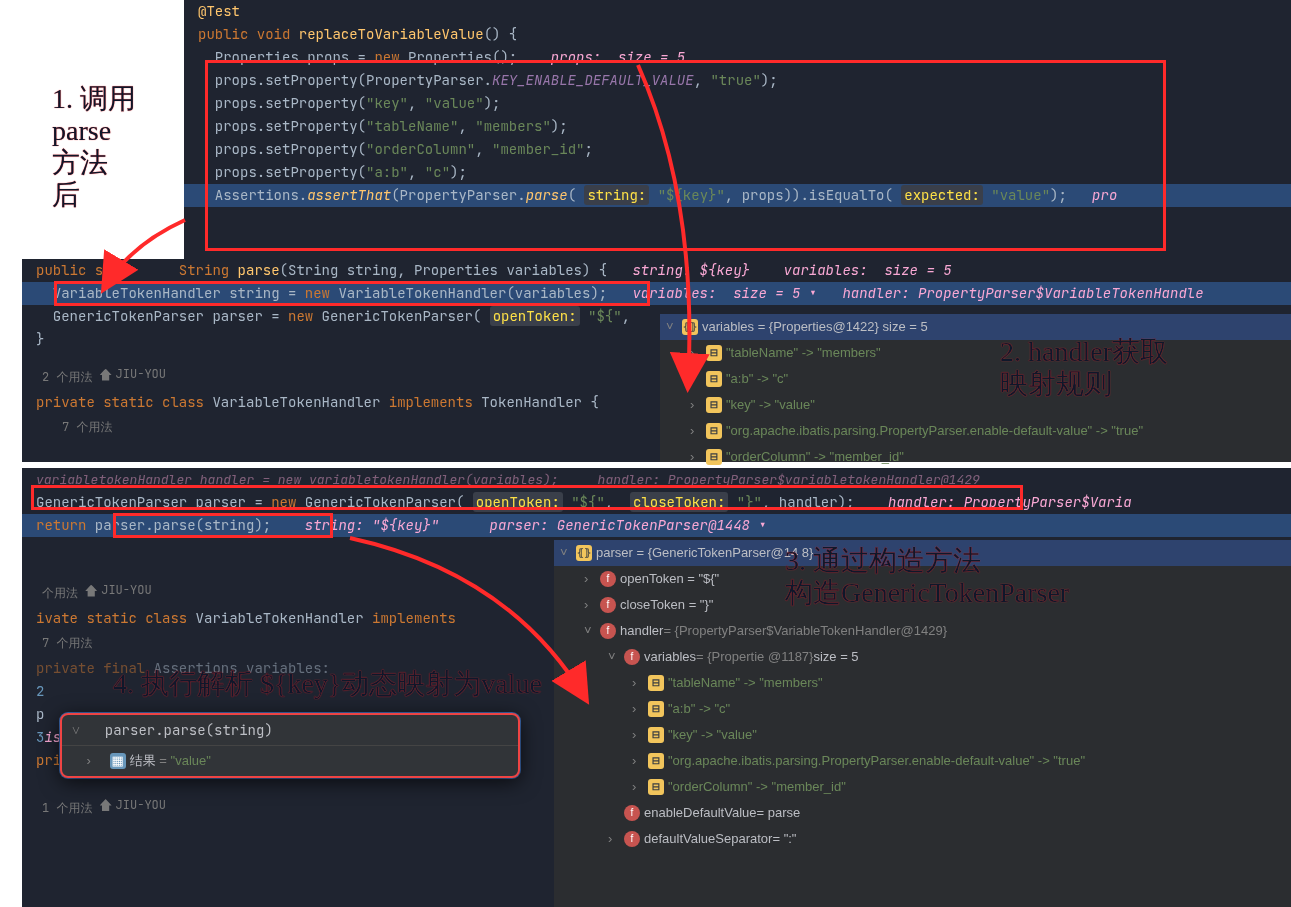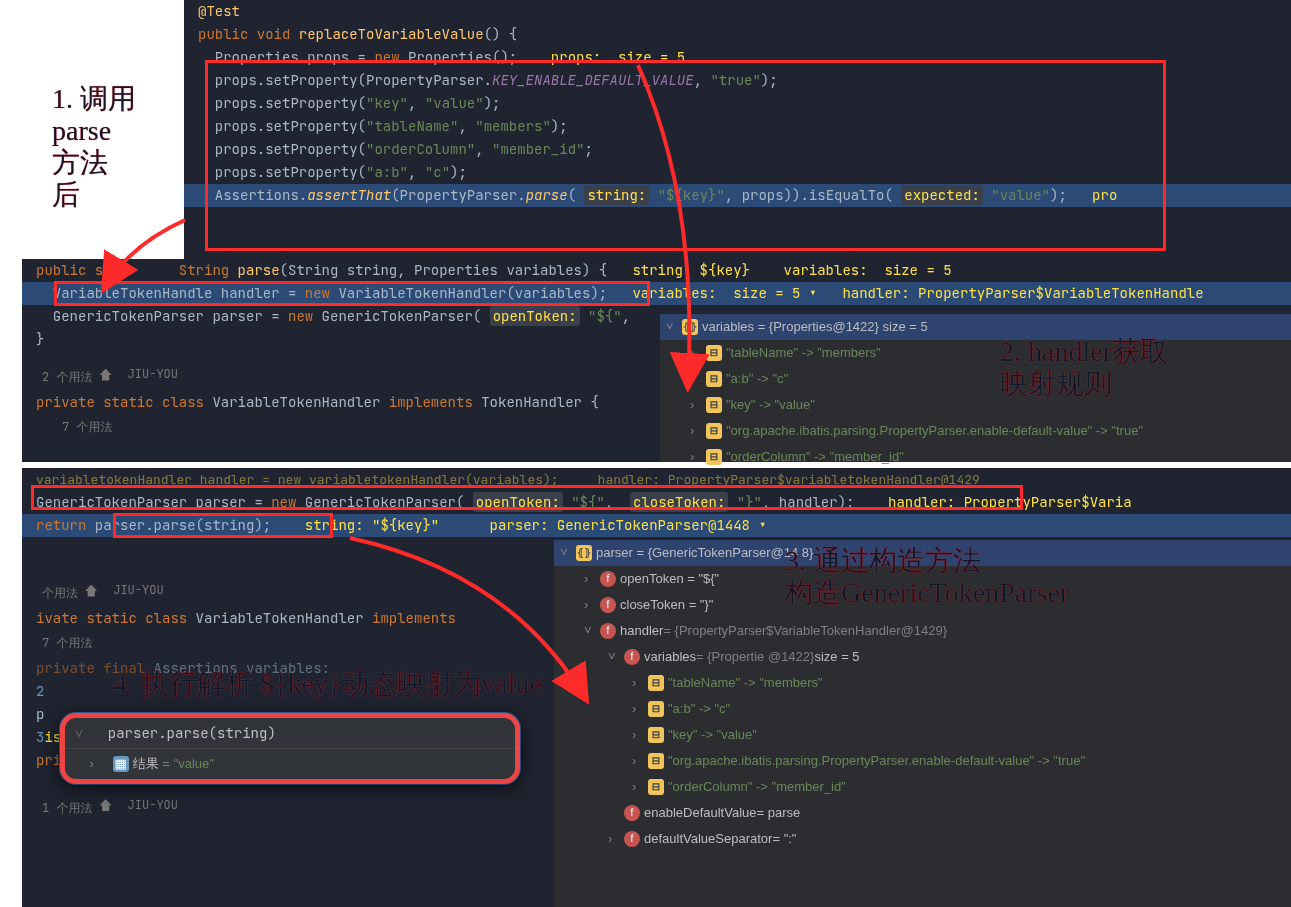--- a/index.html
+++ b/index.html
@@ -18,21 +18,21 @@
     position: absolute;
     line-height: 23px;
     overflow: hidden;
   }
   .line { white-space: pre; padding: 0 14px; }
   .k-orange { color: #cc7832; }
   .k-yellow { color: #ffc66d; }
   .k-green { color: #6a8759; }
   .k-purple { color: #9876aa; font-style: italic; }
   .k-gray { color: #fde047; }
-  .k-gray-it { color: #fde047; }
+  .k-gray-it { color: #f9a8d4; font-style: italic; }
   .k-blue { color: #6897bb; }
   .k-white { color: #a9b7c6; }
   .hl-line { background: #2b4a76; }
   .red-box {
     position: absolute;
     border: 3px solid #ff2a2a;
     pointer-events: none;
   }
   .red-text {
     position: absolute;
@@ -63,50 +63,50 @@
   .ic-field { background: #c75450; color: #fff; font-size: 10px; border-radius: 50%; }
   .dbg-name { color: #bcbec4; }
   .dbg-eq { color: #808080; }
   .dbg-type { color: #808080; }
   .dbg-str { color: #6a8759; }
   .sel-row { background: #2e436e; }
 
   .eval-popup {
     position: absolute;
     background: #313438;
-    border: 5px solid #ef4444;
-    border-radius: 16px;
+    border: 2px solid #ef4444;
+    border-radius: 8px;
     box-shadow: 0 4px 20px rgba(0,0,0,0.7), 0 0 0 1px #3e6db6;
     color: #bcbec4;
     font-family: -apple-system, Segoe UI, sans-serif;
   }
   .eval-top { padding: 6px 10px; font-family: 'JetBrains Mono', monospace; font-size: 14px; }
   .eval-bot { padding: 6px 10px; border-top: 1px solid #444; font-size: 13px; }
   .usages-hint { font-size: 12px; color: #787878; padding: 2px 20px; }
-  .author-hint { font-size: 12px; color: #787878; display: inline-flex; align-items: center; gap: 16px; }
+  .author-hint { font-size: 12px; color: #787878; display: inline-flex; align-items: center; gap: 4px; }
   .avatar-icon { width: 12px; height: 12px; background: #787878; display: inline-block; clip-path: polygon(50% 0%, 100% 55%, 80% 55%, 80% 100%, 20% 100%, 20% 55%, 0% 55%); border-radius: 50% 50% 0 0; }
 </style>
 </head>
 <body>
 
 <div class="code-pane" style="left:184px; top:0; width:1217px; height:260px;">
   <div class="line"><span class="k-yellow">@Test</span></div>
   <div class="line"><span class="k-orange">public void </span><span class="k-yellow">replaceToVariableValue</span><span class="k-white">() {</span></div>
   <div class="line">  <span class="k-white">Properties props = </span><span class="k-orange">new</span><span class="k-white"> Properties();    </span><span class="k-gray-it">props:  size = 5</span></div>
   <div class="line">  <span class="k-white">props.setProperty(PropertyParser.</span><span class="k-purple">KEY_ENABLE_DEFAULT_VALUE</span><span class="k-white">, </span><span class="k-green">"true"</span><span class="k-white">);</span></div>
   <div class="line">  <span class="k-white">props.setProperty(</span><span class="k-green">"key"</span><span class="k-white">, </span><span class="k-green">"value"</span><span class="k-white">);</span></div>
   <div class="line">  <span class="k-white">props.setProperty(</span><span class="k-green">"tableName"</span><span class="k-white">, </span><span class="k-green">"members"</span><span class="k-white">);</span></div>
   <div class="line">  <span class="k-white">props.setProperty(</span><span class="k-green">"orderColumn"</span><span class="k-white">, </span><span class="k-green">"member_id"</span><span class="k-white">;</span></div>
   <div class="line">  <span class="k-white">props.setProperty(</span><span class="k-green">"a:b"</span><span class="k-white">, </span><span class="k-green">"c"</span><span class="k-white">);</span></div>
   <div class="line hl-line">  <span class="k-white">Assertions.</span><span class="k-yellow" style="font-style:italic">assertThat</span><span class="k-white">(PropertyParser.</span><span class="k-yellow" style="font-style:italic">parse</span><span class="k-white">( </span><span class="k-gray" style="background:#3a3f4a;padding:1px 3px;border-radius:3px">string:</span><span class="k-green"> "${key}"</span><span class="k-white">, props)).isEqualTo( </span><span class="k-gray" style="background:#3a3f4a;padding:1px 3px;border-radius:3px">expected:</span><span class="k-green"> "value"</span><span class="k-white">);   </span><span class="k-gray-it">pro</span></div>
 </div>
 
 <div class="code-pane" style="left:22px; top:259px; width:1269px; height:203px;">
   <div class="line"><span class="k-orange">public sta       String </span><span class="k-yellow">parse</span><span class="k-white">(String string, Properties variables) {   </span><span class="k-gray-it">string: ${key}    variables:  size = 5</span></div>
-  <div class="line hl-line">  <span class="k-white">VariableTokenHandle handler = </span><span class="k-orange">new</span><span class="k-white"> VariableTokenHandler(variables);   </span><span class="k-gray-it">variables:  size = 5 ▾   handler: PropertyParser$VariableTokenHandle</span></div>
+  <div class="line hl-line">  <span class="k-white">VariableTokenHandler string = </span><span class="k-orange">new</span><span class="k-white"> VariableTokenHandler(variables);   </span><span class="k-gray-it">variables:  size = 5 ▾   handler: PropertyParser$VariableTokenHandle</span></div>
   <div class="line">  <span class="k-white">GenericTokenParser parser = </span><span class="k-orange">new</span><span class="k-white"> GenericTokenParser( </span><span class="k-gray" style="background:#3a3f4a;padding:1px 3px;border-radius:3px">openToken:</span><span class="k-green"> "${"</span><span class="k-white">,</span></div>
   <div class="line"><span class="k-white">}</span></div>
   <div style="height:10px"></div>
   <div class="usages-hint"><span>2 个用法  </span><span class="author-hint">
         <span class="avatar-icon"></span>
         <span>JIU-YOU</span>
       </span></div>
   <div class="line"><span class="k-orange">private static class </span><span class="k-white">VariableTokenHandler</span><span class="k-orange"> implements </span><span class="k-white">TokenHandler</span><span class="k-white"> {</span></div>
   <div class="usages-hint" style="padding-left:40px"><span>7 个用法</span></div>
 </div>
@@ -201,21 +201,21 @@
       <span class="dbg-icon ic-field">f</span>
       <span class="dbg-name">handler</span>
       <span class="dbg-type"> = {PropertyParser$VariableTokenHandler@1429}</span>
     </div>
   <div class="dbg-row">
       <span class="indent"></span>
       <span class="indent"></span>
       <span class="dbg-arrow">˅</span>
       <span class="dbg-icon ic-field">f</span>
       <span class="dbg-name">variables</span>
-      <span class="dbg-type"> = {Propertie @1422}</span>
+      <span class="dbg-type"> = {Propertie @1187}</span>
       <span class="dbg-name">  size = 5</span>
     </div>
   <div class="dbg-row">
       <span class="indent"></span>
       <span class="indent"></span>
       <span class="indent"></span>
       <span class="dbg-arrow">›</span>
       <span class="dbg-icon ic-obj">⊟</span>
       <span class="dbg-str">"tableName" -&gt; "members"</span>
     </div>

